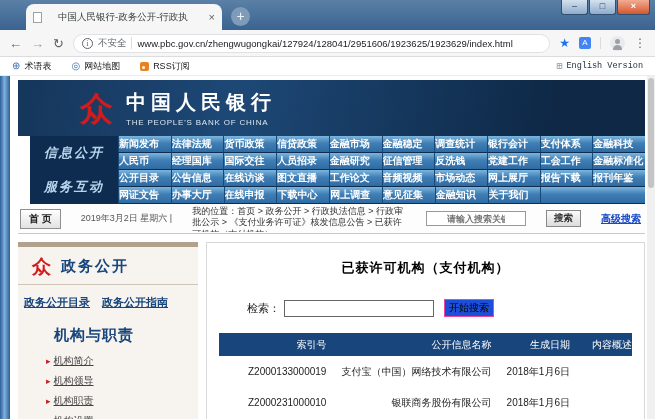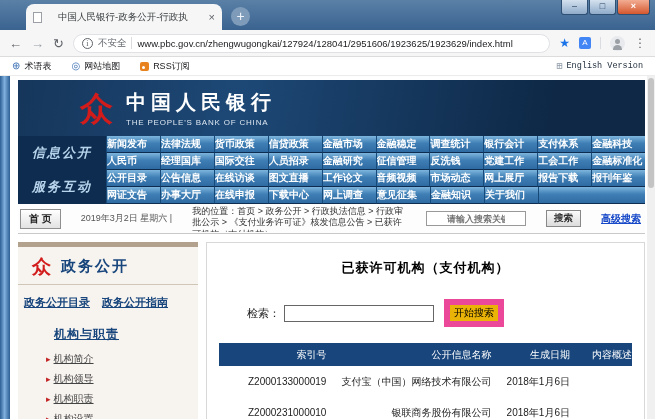--- a/index.html
+++ b/index.html
@@ -56,21 +56,21 @@
   .scrollbar { position:absolute; right:0; top:0; width:8px; height:100%; background:#f0f0f0; }
   .scroll-thumb { position:absolute; top:2px; left:1px; width:6px; height:110px; background:#c4c4c4; border-radius:3px; cursor:pointer;}
   .page { margin:4px 10px 0 18px; }
 
   .banner { height:56px; background:linear-gradient(100deg,#16365b,#1d4876 35%,#0e2846 85%);
             display:flex; align-items:center; padding-left:62px; gap:13px; }
   .banner-logo { color:#d21c1c; font-size:33px; font-weight:bold; line-height:1; }
   .bn-cn { color:#fff; font-size:20px; font-weight:bold; letter-spacing:5px; font-family:"Liberation Serif",serif; }
   .bn-en { color:#dce6f0; font-size:8px; letter-spacing:0.8px; margin-top:2px; }
 
-  .nav-section { display:flex; }
+  .nav-section { display:flex;margin-left:12px; }
   .nav-label { width:88px; background:#0d2c4f; color:#b8d4ec; font-style:italic; font-weight:bold; font-size:13px;
                display:flex; align-items:center; justify-content:center; letter-spacing:2px; cursor:pointer; }
   .nav-rows { flex:1; }
   .nav-row { display:flex; height:17px; }
   .nav-item { flex:1 1 0%; background:linear-gradient(#7db5dd,#3f7fb5 45%,#2f6ba3); color:#fff; font-size:10px;
               font-weight:bold; line-height:16px; border-left:1px solid #174a78;
               border-bottom:1px solid #0d2c4f; cursor:pointer; white-space:nowrap; overflow:hidden; }
   .nav-fill { cursor:default; }
 
   .breadcrumb { height:30px; display:flex; align-items:center; gap:20px; padding:0 2px; font-size:9px;
@@ -84,30 +84,30 @@
             font-weight:bold; cursor:pointer; white-space:nowrap;}
   .adv { color:#1648c8; font-weight:bold; text-decoration:underline; font-size:10px; white-space:nowrap; cursor:pointer; margin-right:2px;}
 
   .content { display:flex; gap:8px; padding-top:8px; background:#fff; }
   .sidebar { width:180px; background:#f7f3ef; border-top:5px solid #b2a28d; min-height:200px; }
   .sb-header { display:flex; align-items:center; gap:10px; padding:10px 10px 8px 14px; border-bottom:1px solid #cfc6b8; }
   .sb-logo { color:#d21c1c; font-size:19px; font-weight:bold; line-height:1; }
   .sb-title { color:#17457c; font-size:15px; font-weight:bold; letter-spacing:2px; }
   .sb-links { display:flex; gap:12px; padding:10px 6px 6px; }
   .sb-link { color:#17457c; font-weight:bold; text-decoration:underline; font-size:11px; cursor:pointer; }
-  .sb-heading { color:#17457c; font-weight:bold; font-size:12px; margin:10px 0 6px 36px; letter-spacing:1px;text-decoration:underline; }
+  .sb-heading { color:#17457c; font-weight:bold; font-size:15px; margin:10px 0 6px 36px; letter-spacing:1px; }
   .sb-item { margin-left:28px; line-height:19px; font-size:10px; cursor:pointer; }
   .sb-item .arrow { color:#c22222; margin-right:3px; font-size:9px; }
   .sb-item-text { color:#444; text-decoration:underline; }
 
   .main { flex:1; border:1px solid #d8d8d8; background:#fff; padding:16px 10px 0; }
   .main-title { text-align:center; color:#000000; font-weight:bold; font-size:13px; letter-spacing:1px; }
   .retrieve { margin:22px 0 16px 30px; display:flex; align-items:center; gap:4px; font-size:11px; color:#222; }
   .ret-input { width:150px; height:17px; border:1px solid #666; }
-  .ret-btn { margin-left:6px; border:6px solid #ec4899; background:#eab308; font-size:10px; padding:1px 4px; cursor:pointer; }
+  .ret-btn { margin-left:6px; border:1px solid #ec4899; background:#1d4ed8; font-size:10px; padding:1px 4px; cursor:pointer; }
   .ptable { width:99%; margin:0 auto; }
   .thead { display:flex; background:#17457c; color:#fff; height:23px; align-items:center; font-size:10px; }
   .trow { display:flex; height:31px; align-items:center; font-size:10px; color:#222; cursor:pointer; }
   .tc { text-align:right; white-space:nowrap; overflow:hidden; }
   .tc0 { width:26%; } .tc1 { width:40%; } .tc2 { width:19%; } .tc3 { width:15%; }
 </style>
 </head>
 <body>
 
 <div>

